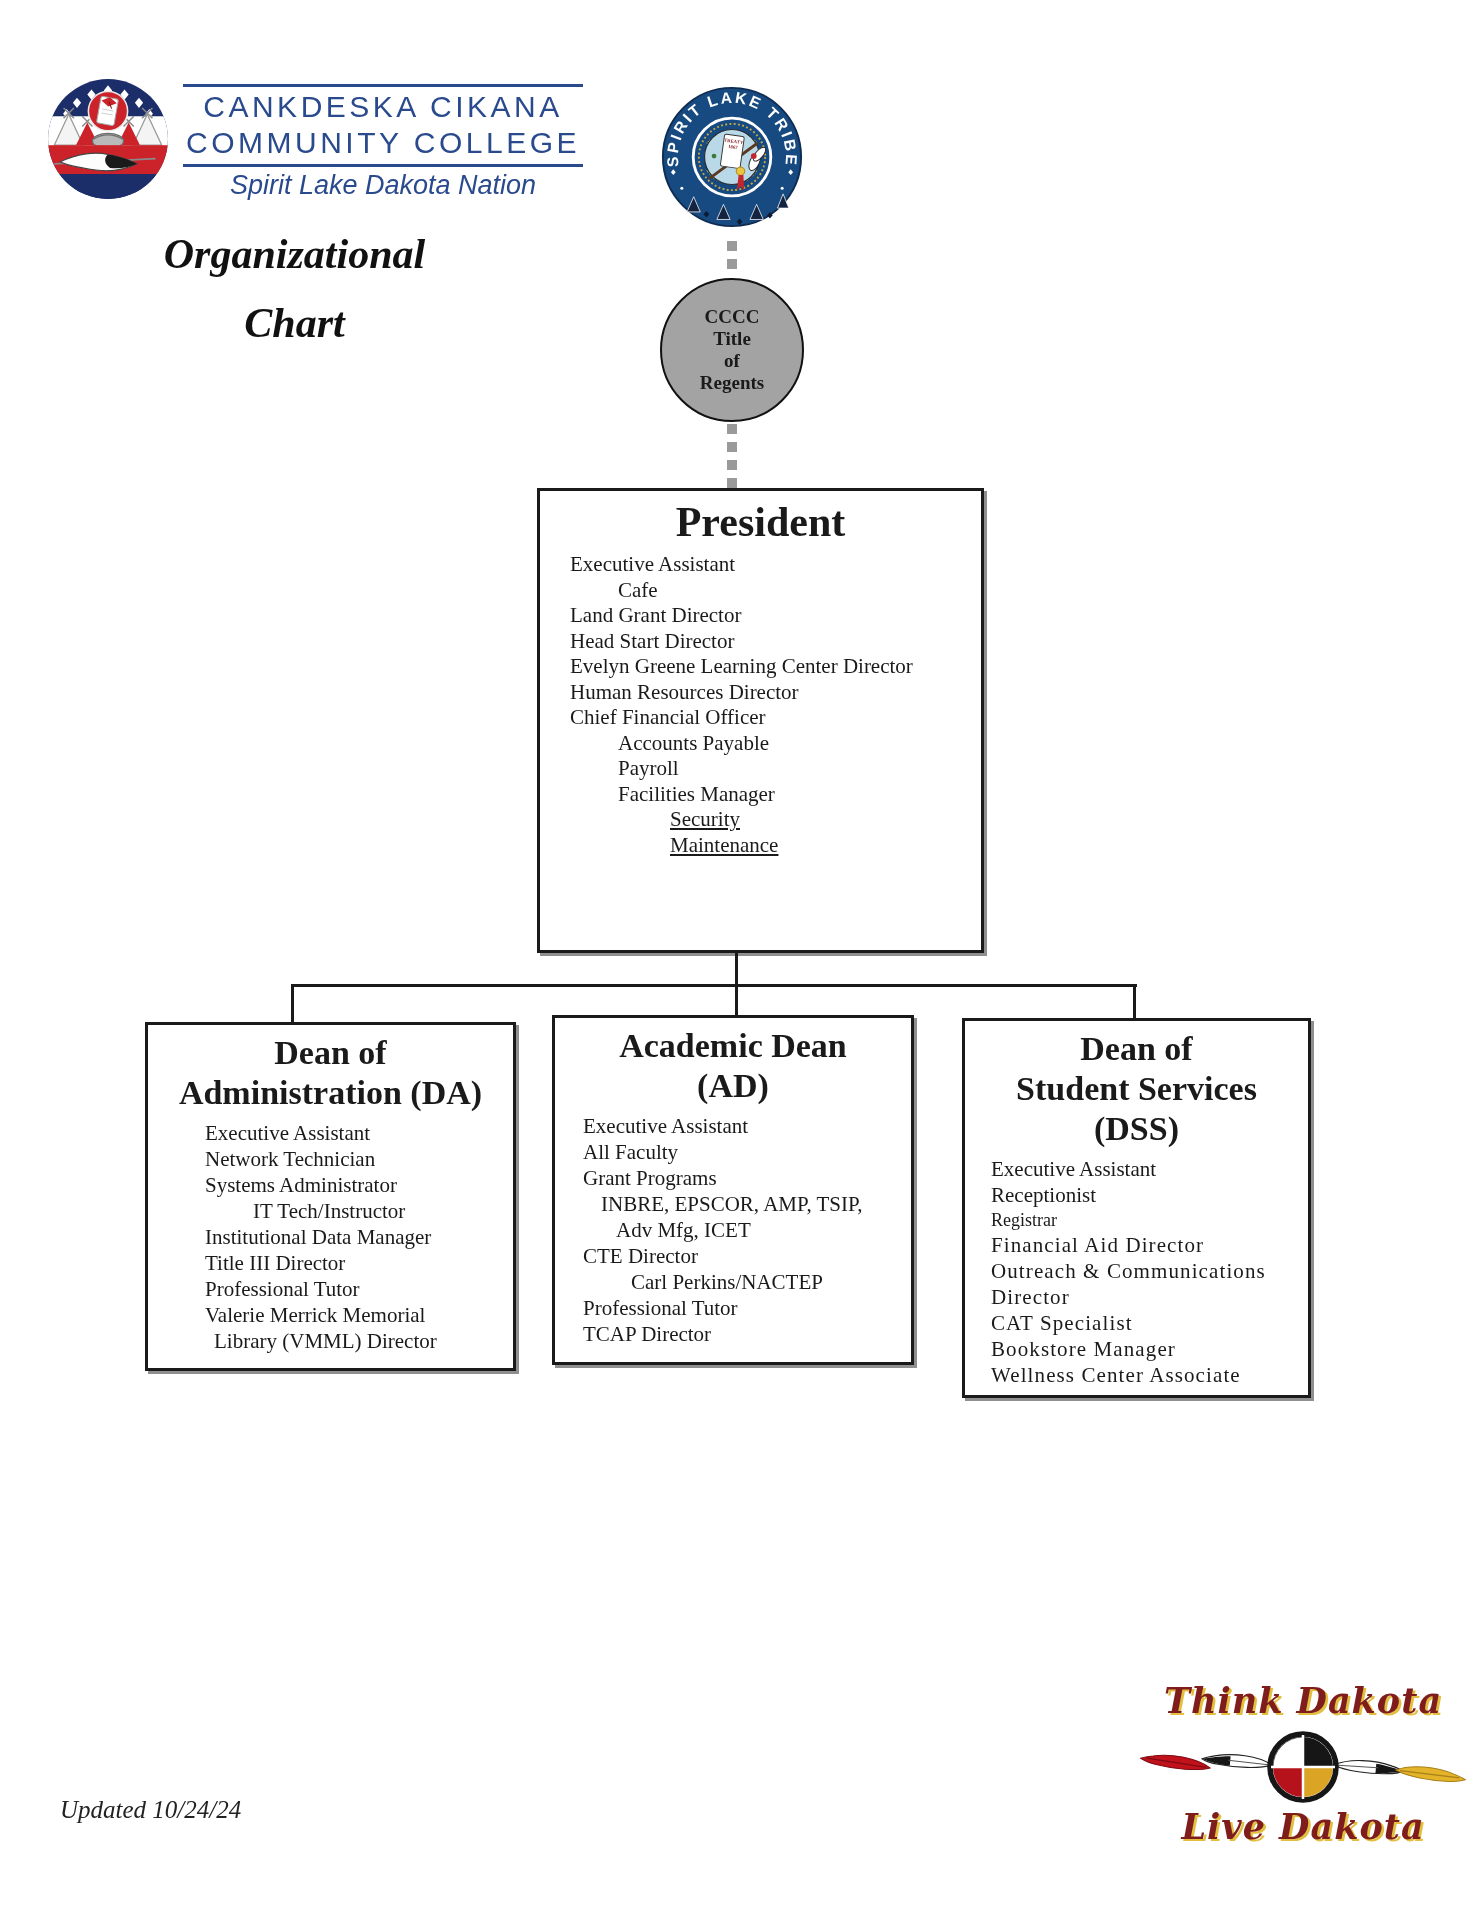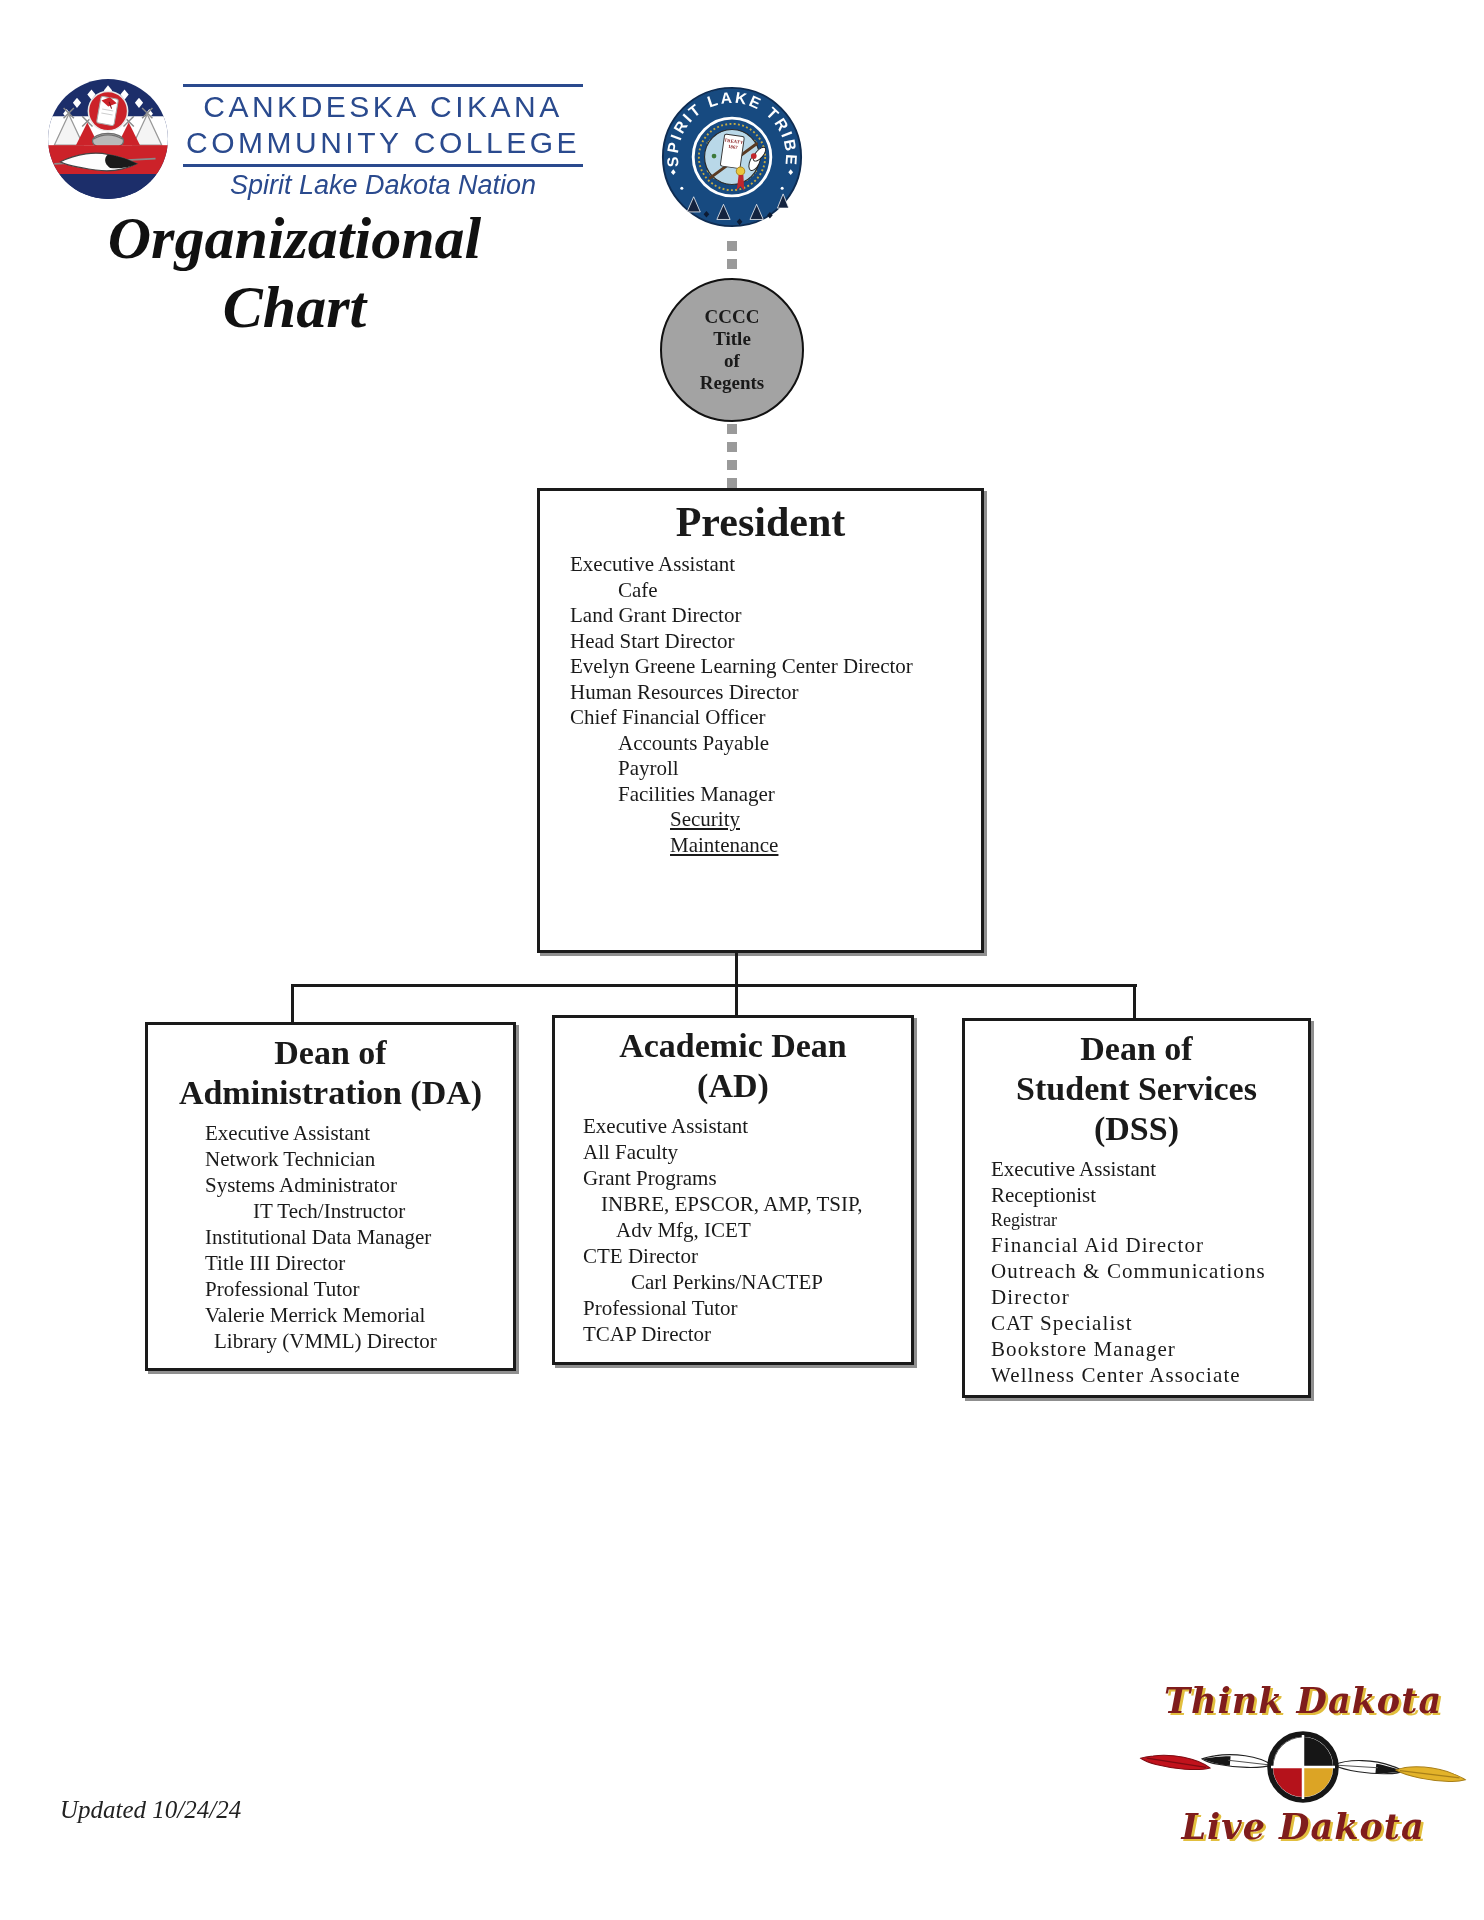--- a/index.html
+++ b/index.html
@@ -11,22 +11,22 @@
   .brand-rule{position:absolute;height:3px;background:#2a4a8e;}
   #brand-rule-top{left:183px;top:84px;width:400px;}
   #brand-rule-bottom{left:183px;top:164px;width:400px;}
   .college-name{position:absolute;left:176px;width:414px;text-align:center;
     font-family:"Liberation Sans",sans-serif;font-size:30px;letter-spacing:3.5px;
     color:#2a4a8e;white-space:nowrap;}
   #college-name-1{top:90px;}
   #college-name-2{top:126px;}
   #college-tagline{position:absolute;left:176px;top:170px;width:414px;text-align:center;
     font-family:"Liberation Sans",sans-serif;font-style:italic;font-size:27px;color:#2a4a8e;}
-  #page-title{position:absolute;left:22px;top:204px;width:545px;text-align:center;
-    font-size:60px;line-height:69px;font-weight:bold;font-style:italic;color:#111;}
+  #page-title{position:absolute;left:22px;top:220px;width:545px;text-align:center;
+    font-size:42px;line-height:69px;font-weight:bold;font-style:italic;color:#111;}
 
   
   #tribe-seal{position:absolute;left:661px;top:86px;width:142px;height:142px;}
   .dash-col{position:absolute;left:727px;display:flex;flex-direction:column;gap:8px;}
   #dash-col-1{top:241px;}
   #dash-col-2{top:424px;}
   .dash{width:10px;height:10px;background:#9a9a9a;}
   #board-circle{position:absolute;left:660px;top:278px;width:144px;height:144px;
     border:2.5px solid #111;border-radius:50%;background:#a3a3a3;box-sizing:border-box;
     display:flex;flex-direction:column;justify-content:center;align-items:center;}

